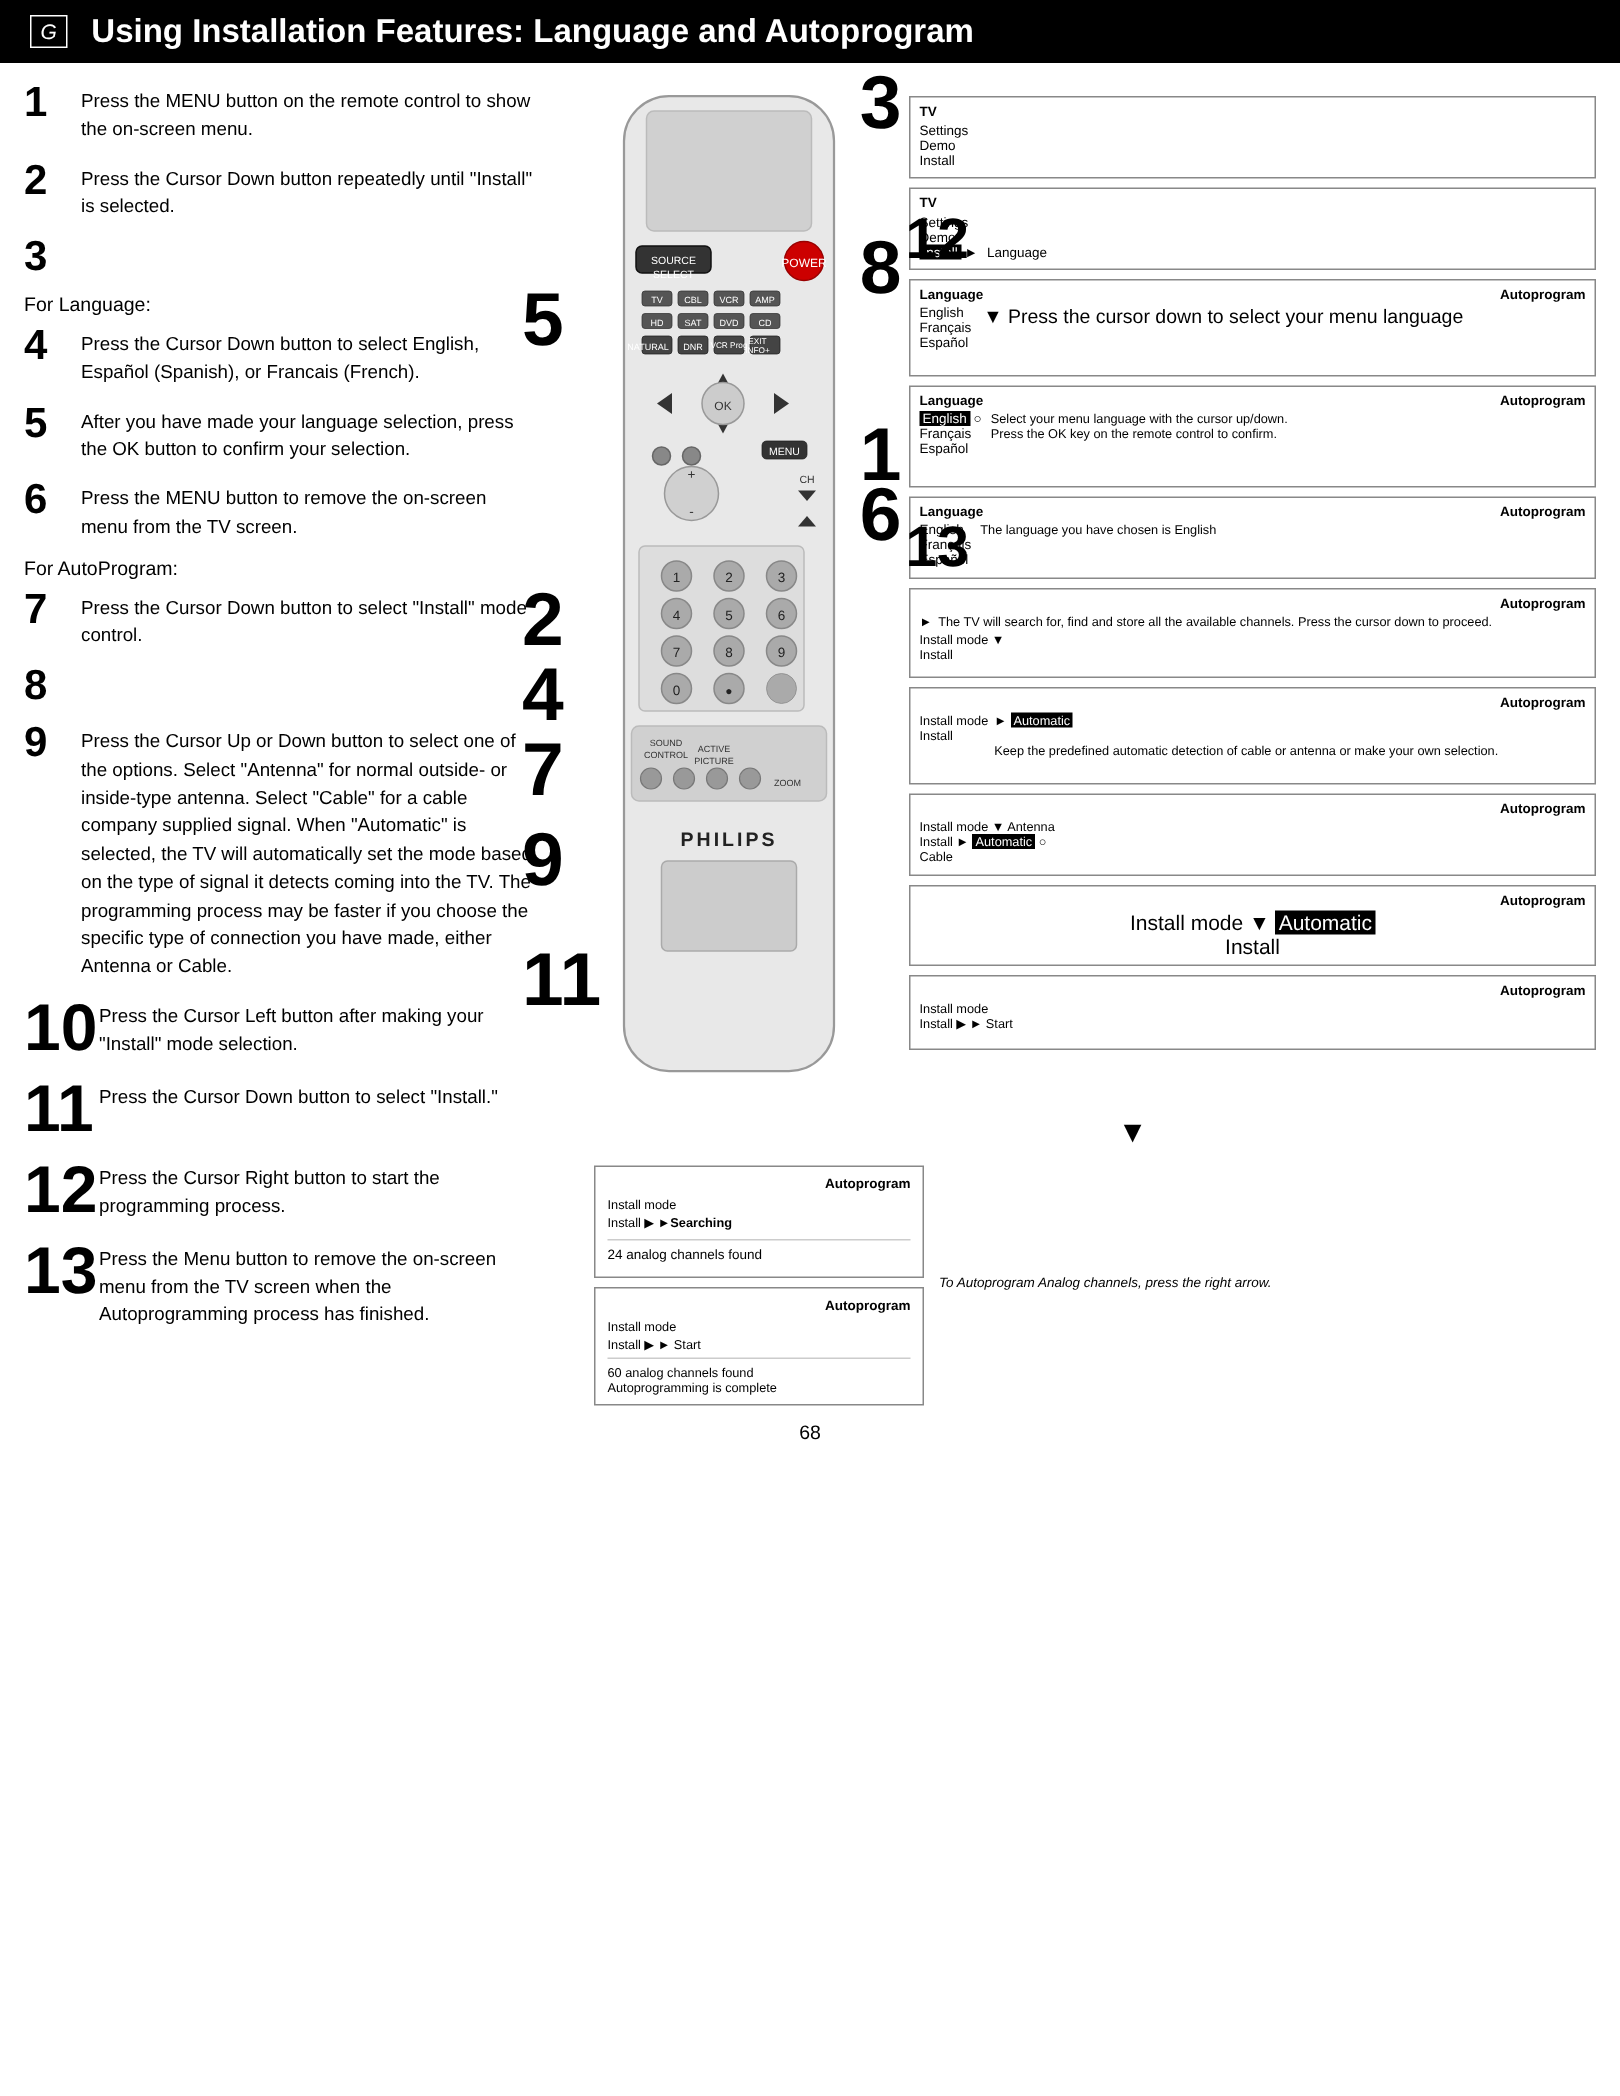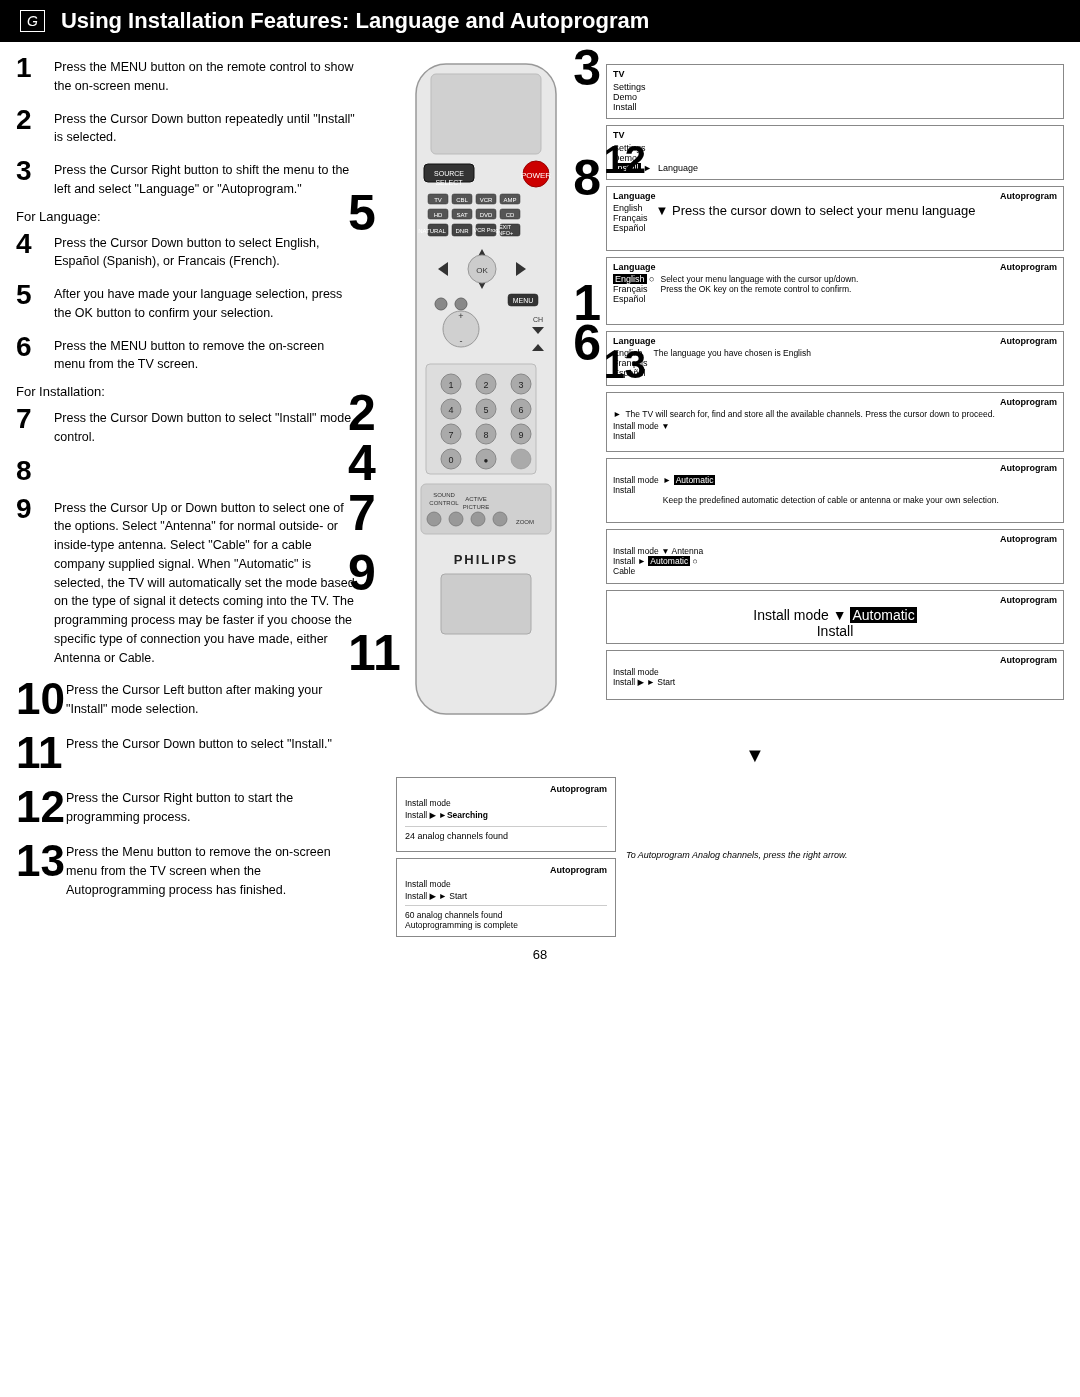--- a/index.html
+++ b/index.html
@@ -131,21 +131,20 @@
         <span class="step-text">Press the MENU button on the remote control to show the on-screen menu.</span>
       </li>
 
       <li class="step-item">
         <span class="step-number">2</span>
         <span class="step-text">Press the Cursor Down button repeatedly until "Install"<br>is selected.</span>
       </li>
 
       <li class="step-item">
         <span class="step-number">3</span>
-        <span class="step-text">Press the Cursor Right button to shift the menu to the left and select "Language" or "Autoprogram."</span>
       </li>
 
       <li>
         <div class="step-subheader">For Language:</div>
       </li>
 
       <li class="step-item">
         <span class="step-number">4</span>
         <span class="step-text">Press the Cursor Down button to select English, Español (Spanish), or Francais (French).</span>
       </li>
@@ -154,21 +153,21 @@
         <span class="step-number">5</span>
         <span class="step-text">After you have made your language selection, press the OK button to confirm your selection.</span>
       </li>
 
       <li class="step-item">
         <span class="step-number">6</span>
         <span class="step-text">Press the MENU button to remove the on-screen menu from the TV screen.</span>
       </li>
 
       <li>
-        <div class="step-subheader">For Installation:</div>
+        <div class="step-subheader">For AutoProgram:</div>
       </li>
 
       <li class="step-item">
         <span class="step-number">7</span>
         <span class="step-text">Press the Cursor Down button to select "Install" mode control.</span>
       </li>
 
       <li class="step-item">
         <span class="step-number">8</span>
       </li>

